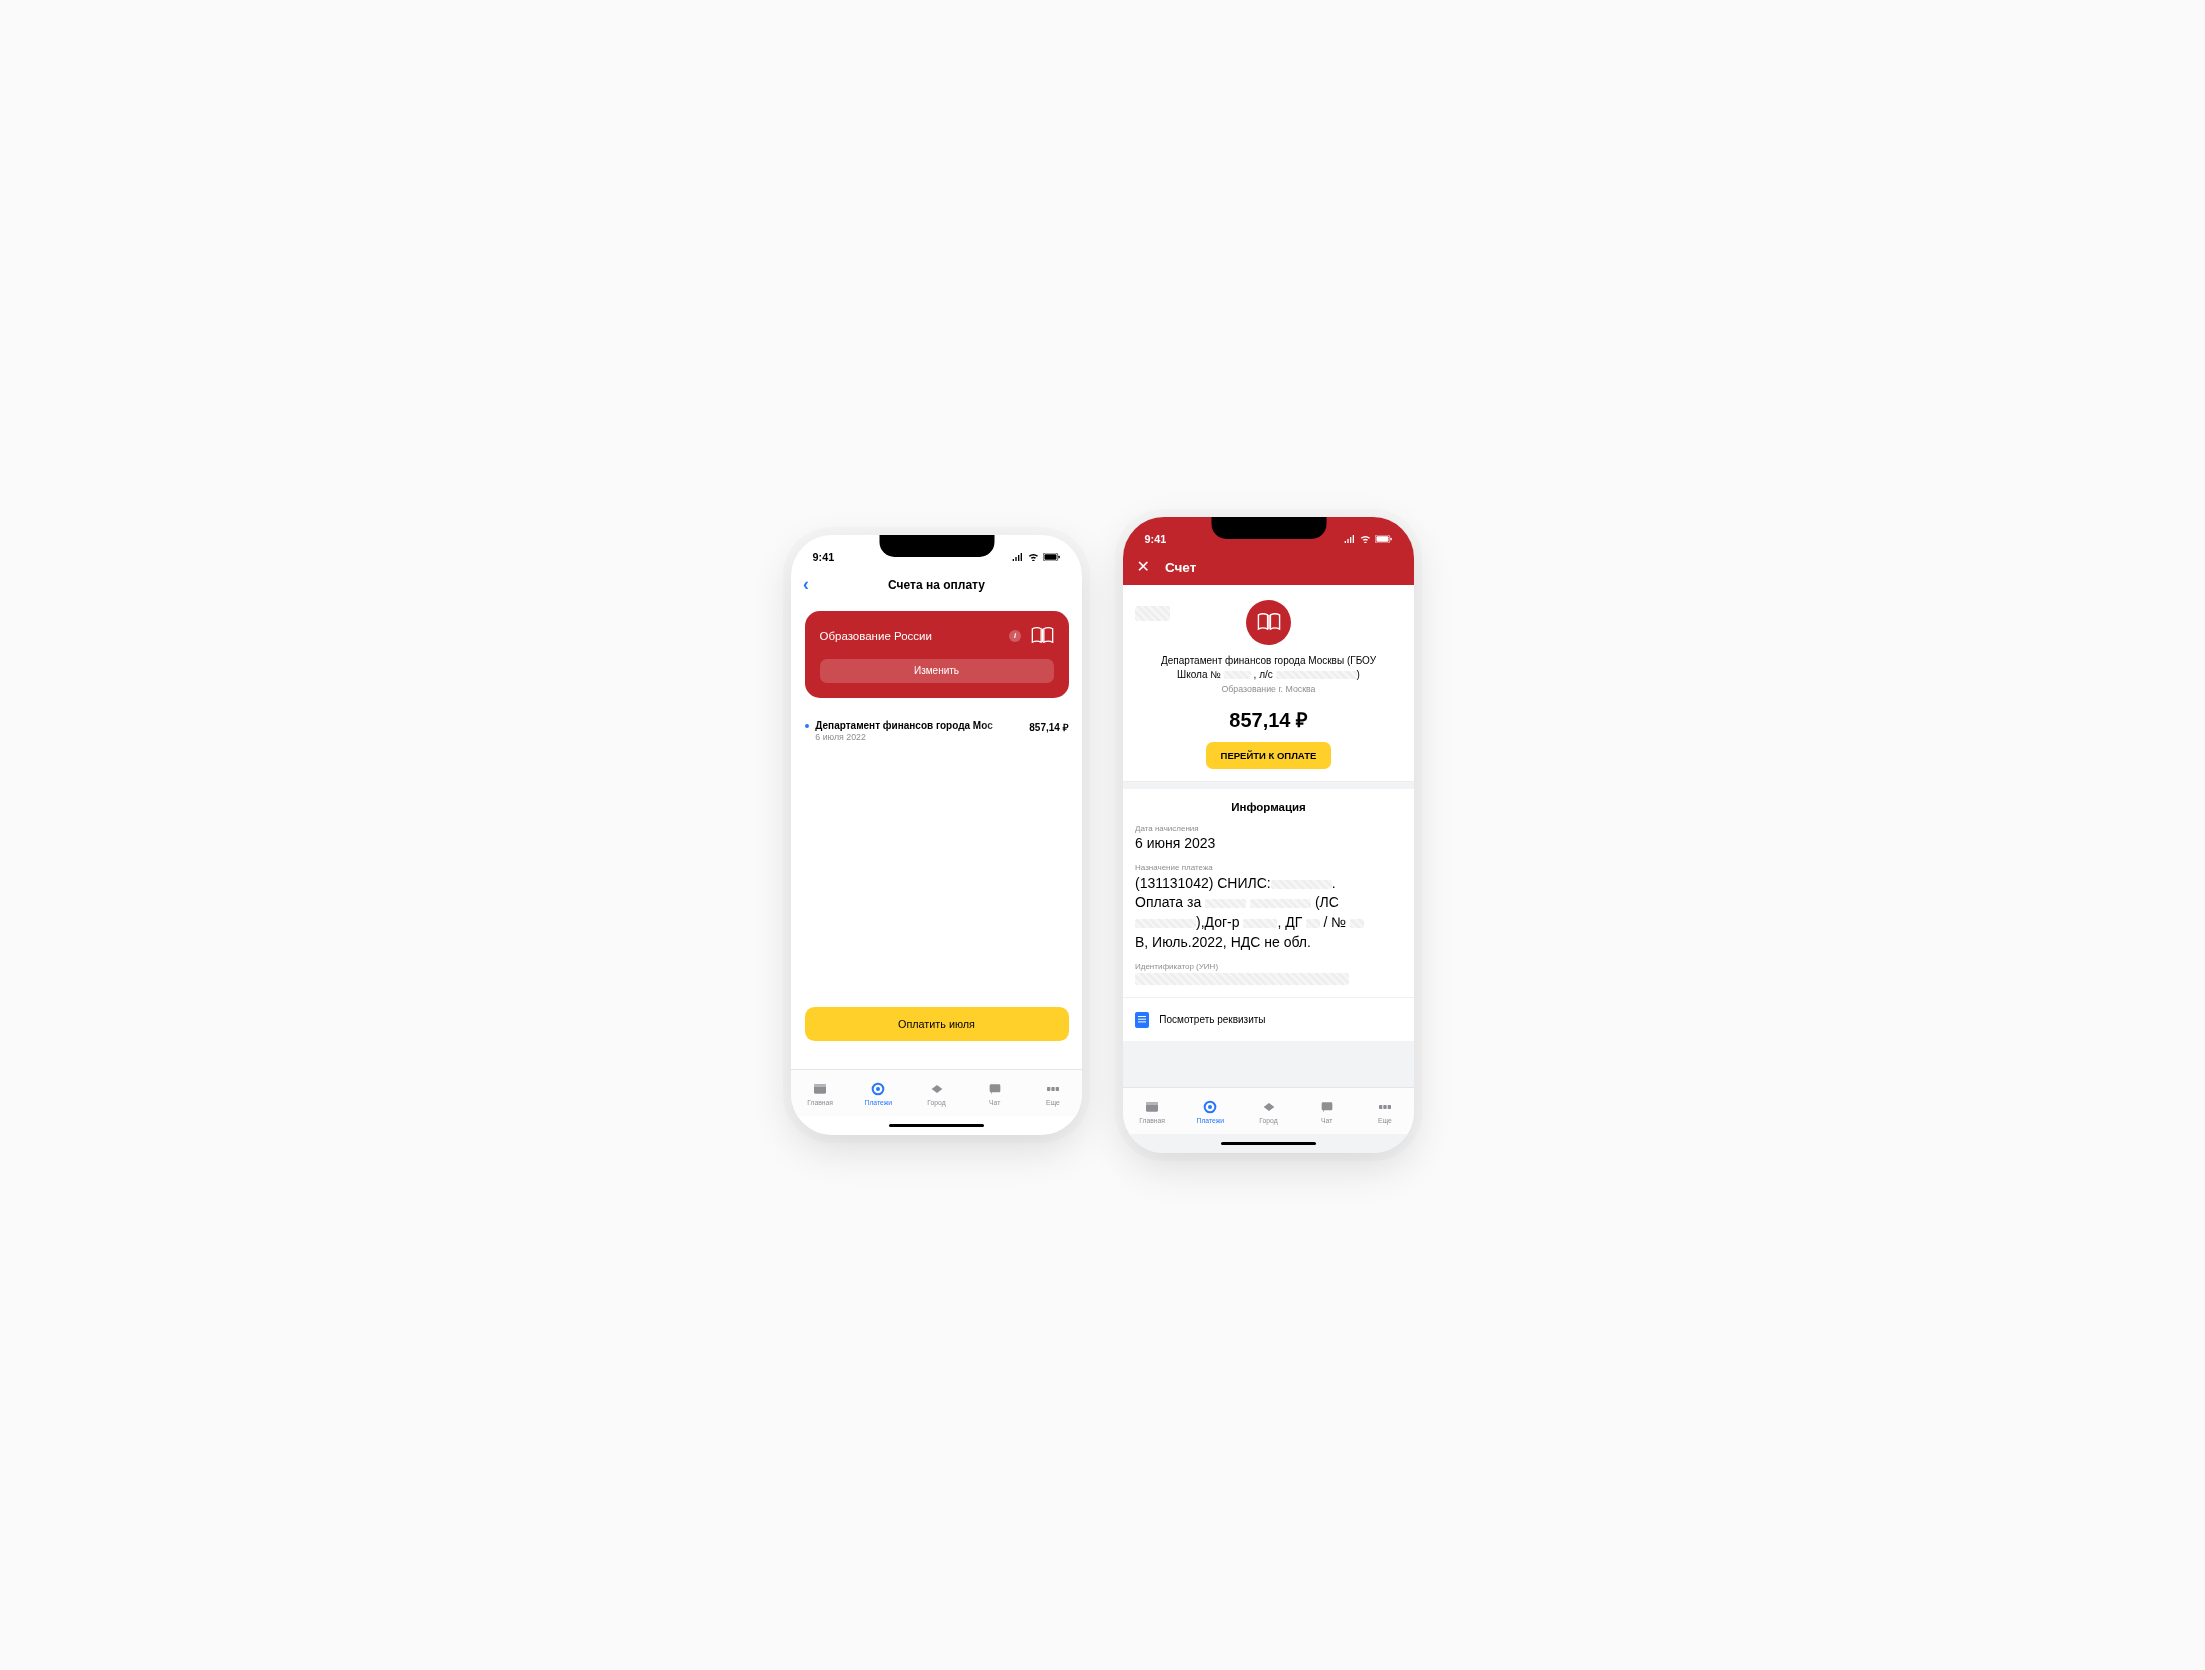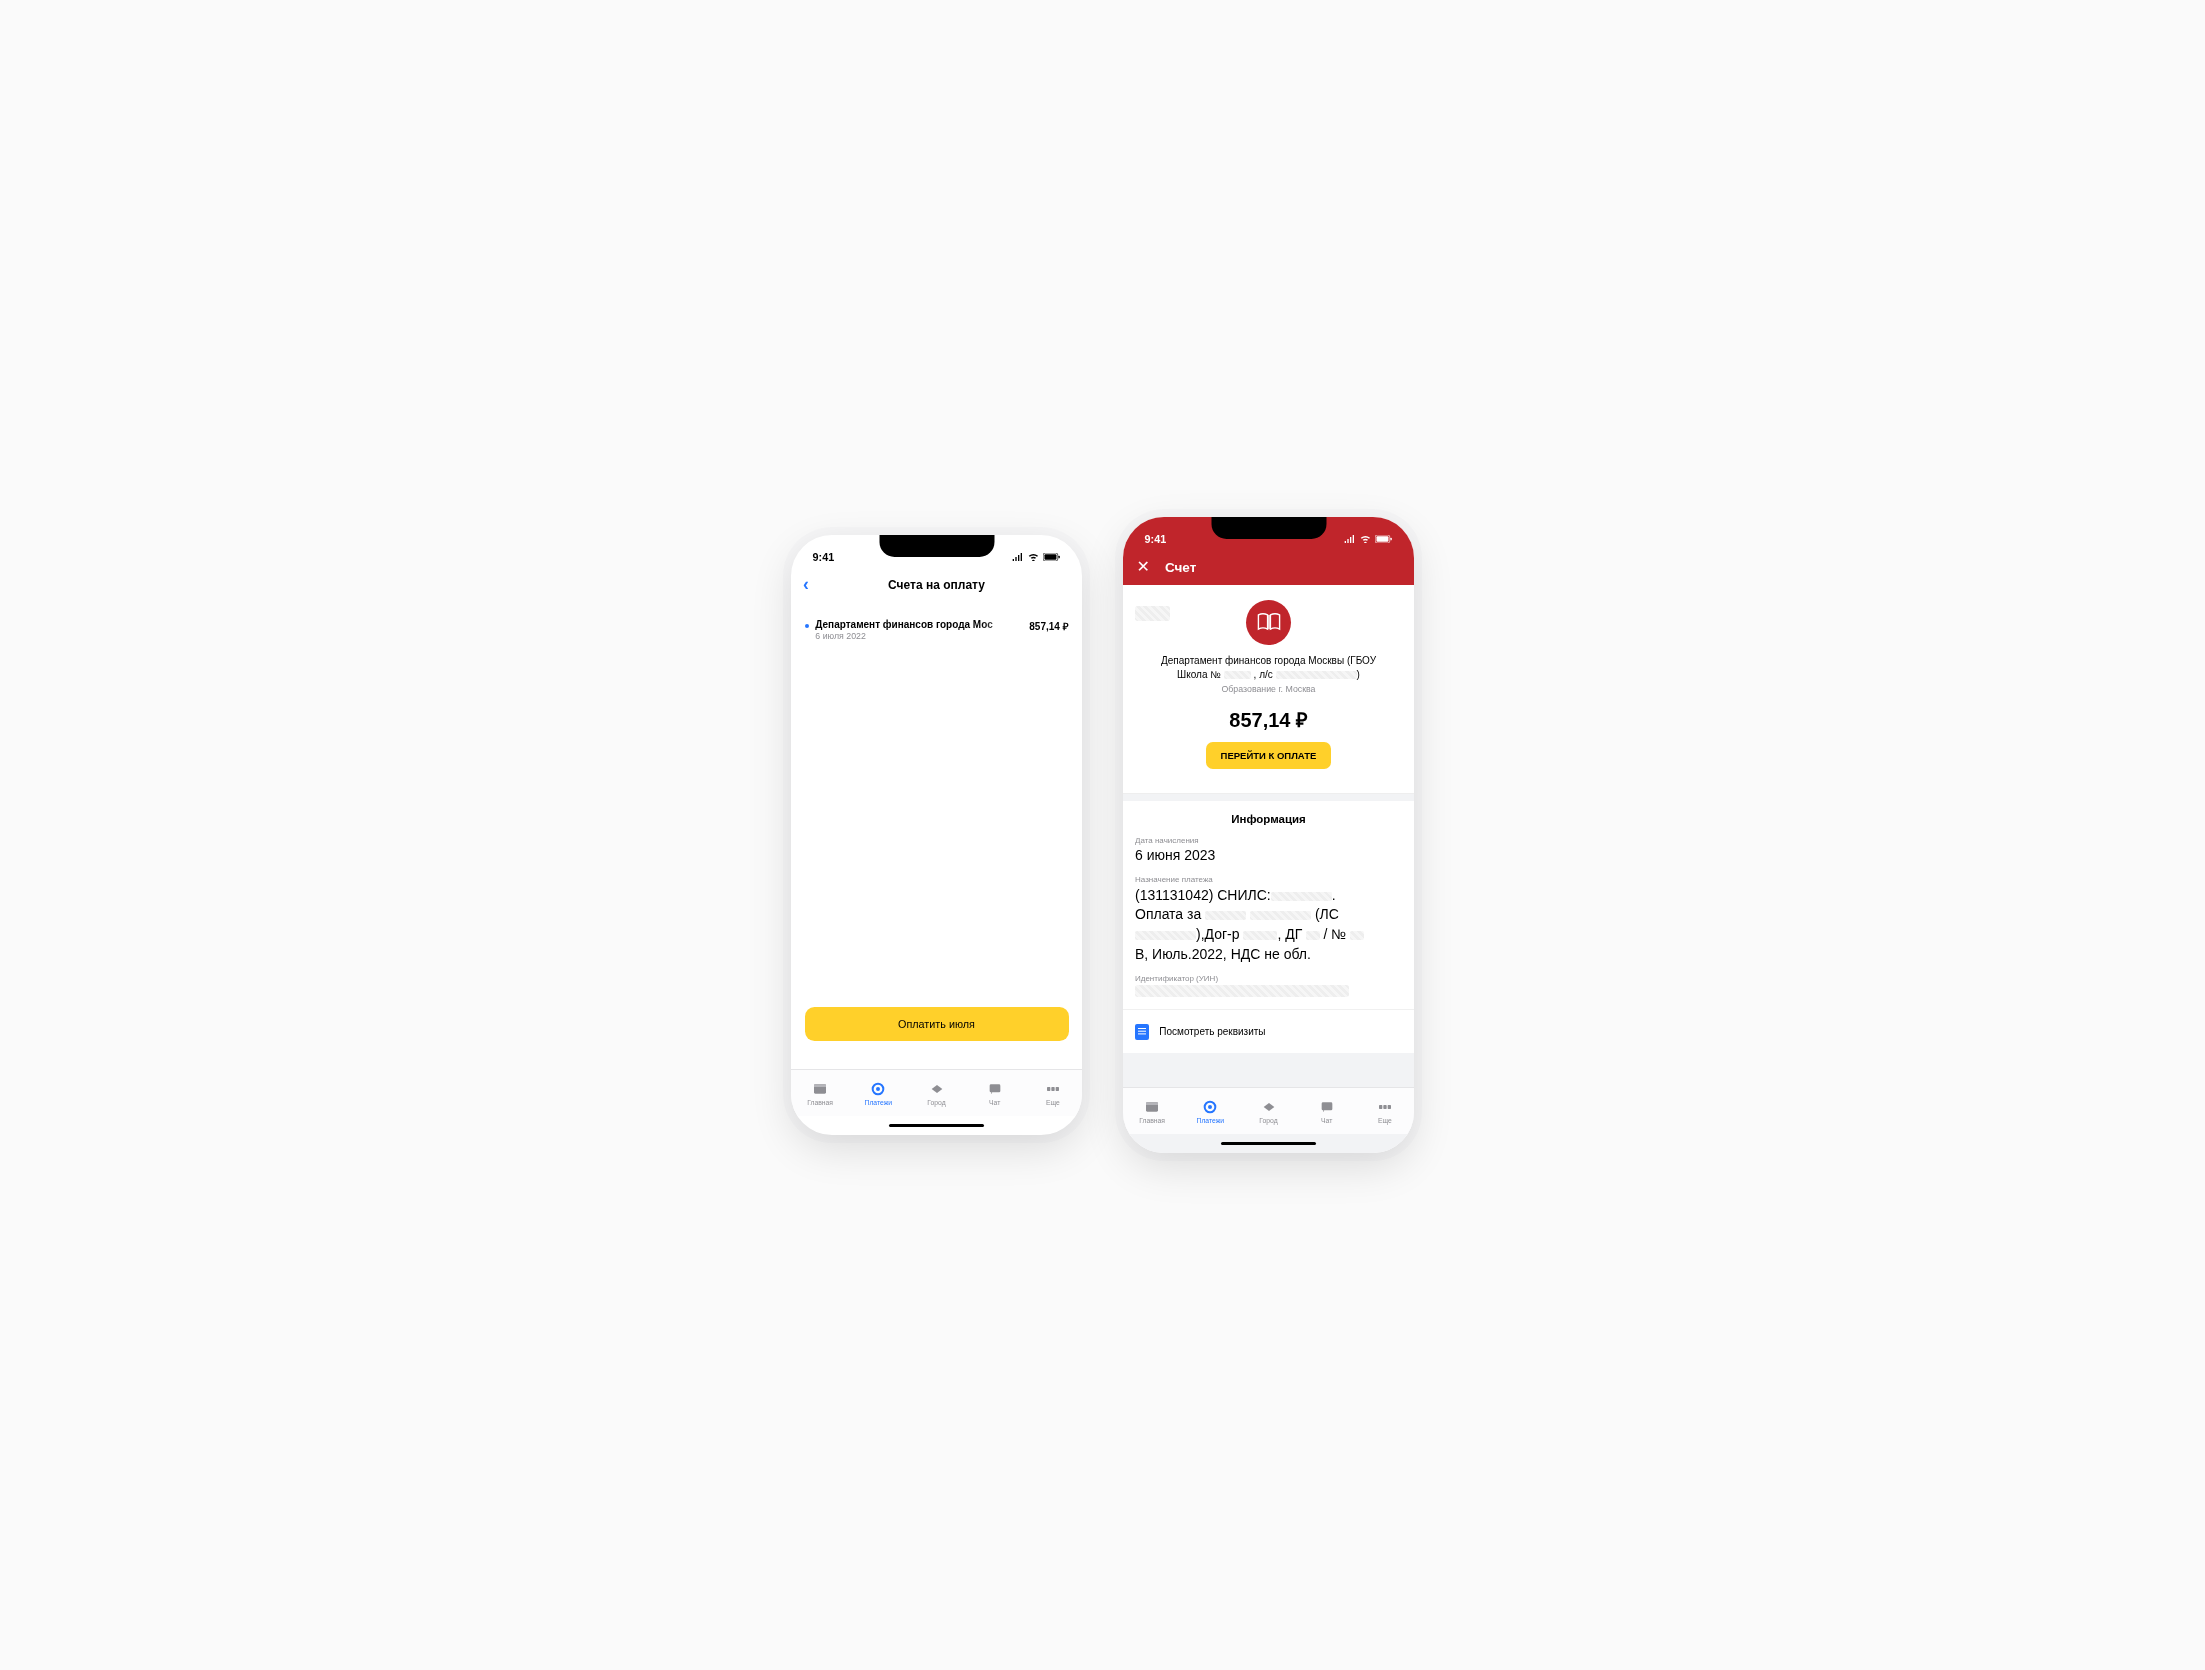--- a/index.html
+++ b/index.html
@@ -49,21 +49,21 @@
   .navbar-red .title{font-size:13.5px;font-weight:700;}
   .detail{background:#fff;padding:12px;border-bottom:0.7px solid #eee;}
   .avatar-row{display:flex;justify-content:center;position:relative;margin:2.7px 0 9.5px;}
   .redacted-sm{position:absolute;left:0;top:6.8px;width:35px;height:15px;background:repeating-linear-gradient(45deg,#eee,#eee 2.7px,#f6f6f6 2.7px,#f6f6f6 5.4px);border-radius:2.7px;}
   .avatar{width:45px;height:45px;border-radius:50%;background:var(--red);display:flex;align-items:center;justify-content:center;}
   .dept{text-align:center;font-size:10px;font-weight:500;line-height:1.35;}
   .dept .redact-inline{display:inline-block;width:27px;height:8.8px;background:repeating-linear-gradient(45deg,#eee,#eee 2.7px,#f6f6f6 2.7px,#f6f6f6 5.4px);border-radius:2px;vertical-align:middle;}
   .dept .redact-inline.wide{width:81px;}
   .dept-sub{text-align:center;font-size:8.8px;color:var(--muted);margin-top:2.7px;}
   .amount-big{text-align:center;font-size:20px;font-weight:700;margin:12px 0 9.5px;}
-  .pay-btn{background:var(--yellow);border-radius:6.8px;padding:8px 15px;font-size:9.5px;font-weight:600;margin:0 auto 12px;width:fit-content;}
+  .pay-btn{background:var(--yellow);border-radius:6.8px;padding:8px 15px;font-size:9.5px;font-weight:600;margin:0 auto 0;width:fit-content;}
   .grey-gap{height:6.8px;background:var(--grey-bg);}
   .info-block{background:#fff;padding:12px;}
   .info-block h3{margin:0 0 10.8px;font-size:11.5px;font-weight:700;text-align:center;}
   .info-label{font-size:8px;color:var(--muted);margin-top:9.5px;}
   .info-val{font-size:14px;margin-top:1.4px;line-height:1.4;}
   .info-val .redact-inline{display:inline-block;height:8.8px;background:repeating-linear-gradient(45deg,#eee,#eee 2.7px,#f6f6f6 2.7px,#f6f6f6 5.4px);border-radius:2px;vertical-align:middle;}
   .redact-block{height:12px;width:80%;background:repeating-linear-gradient(45deg,#eee,#eee 2.7px,#f6f6f6 2.7px,#f6f6f6 5.4px);border-radius:2.7px;margin-top:2.7px;}
   .view-req{display:flex;align-items:center;gap:10.8px;padding:13.5px 12px;background:#fff;font-size:10px;font-weight:500;border-top:0.7px solid #f0f0f0;}
   .doc-icon{width:13.5px;height:16px;background:var(--blue);border-radius:2px;position:relative;}
   .doc-icon::before{content:"";position:absolute;top:4px;left:2.7px;right:2.7px;height:1.4px;background:#fff;box-shadow:0 2.7px 0 #fff,0 5.4px 0 #fff;}
@@ -99,20 +99,31 @@
           <rect x="23" y="4" width="2" height="4" rx="1" fill="#000"></rect>
         </svg>
     </span>
   </div>
   <div class="screen">
     <div class="navbar">
       <span class="back">‹</span>
       <span>Счета на оплату</span>
     </div>
     <div class="content">
+      <div class="red-card">
+        <div class="row1">
+          <span class="title">Образование России</span>
+          <span class="info-icon">i</span>
+          <svg class="book-icon" width="23" height="19" viewBox="0 0 34 28">
+              <path d="M2 4c4-2 9-2 13 0v20c-4-2-9-2-13 0zM32 4c-4-2-9-2-13 0v20c4-2 9-2 13 0z"></path>
+              <path d="M17 4v20"></path>
+            </svg>
+        </div>
+        <div class="change-btn">Изменить</div>
+      </div>
 
       <div class="list-item">
         <span class="dot"></span>
         <div class="list-body">
           <div class="list-title">Департамент финансов города Мос</div>
           <div class="list-date">6 июля 2022</div>
         </div>
         <div class="list-amount">857,14 ₽</div>
       </div>
 

